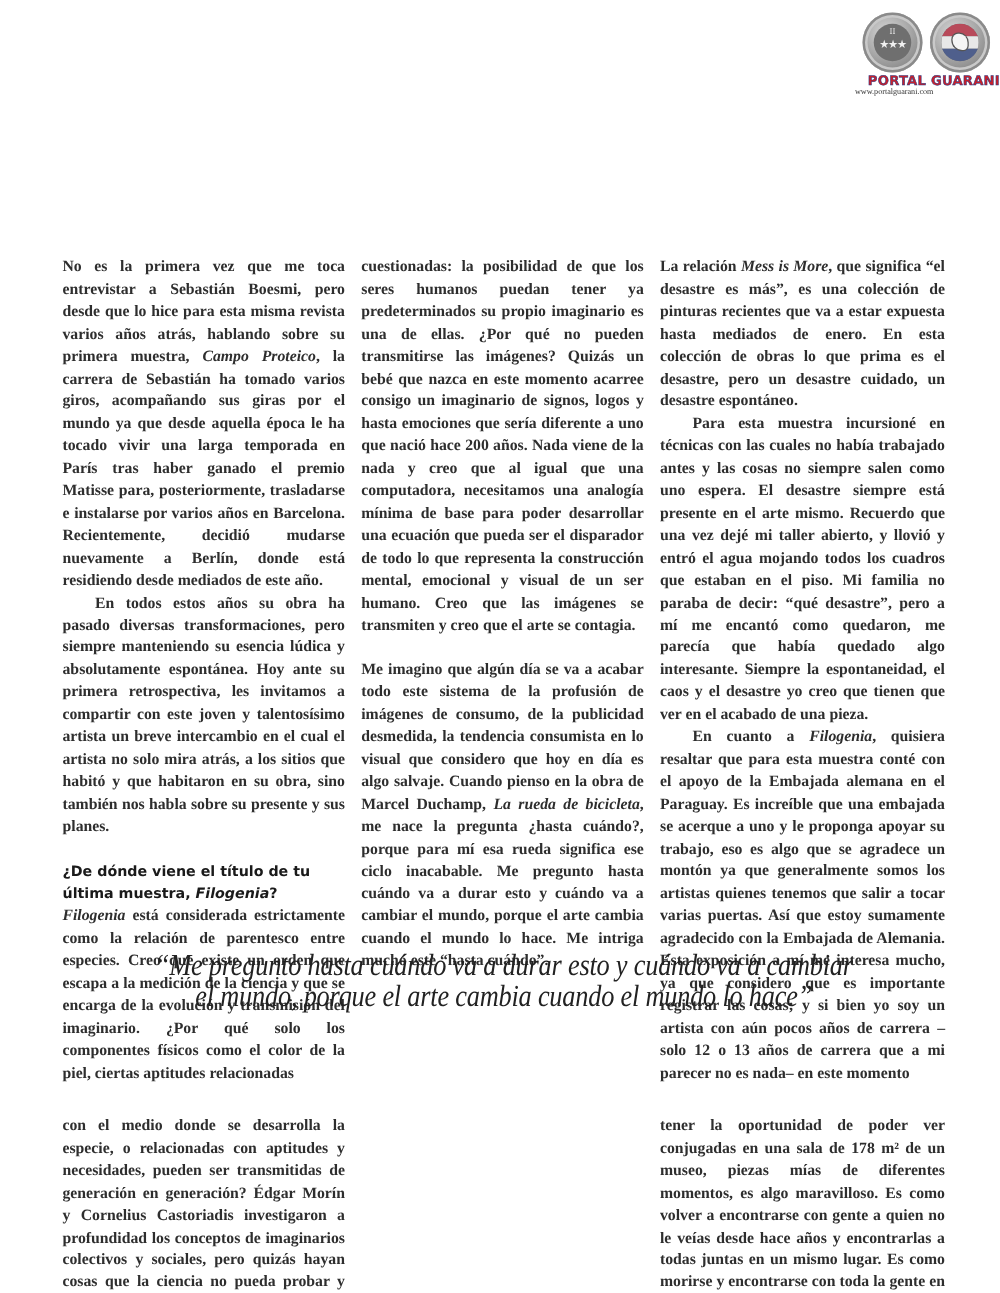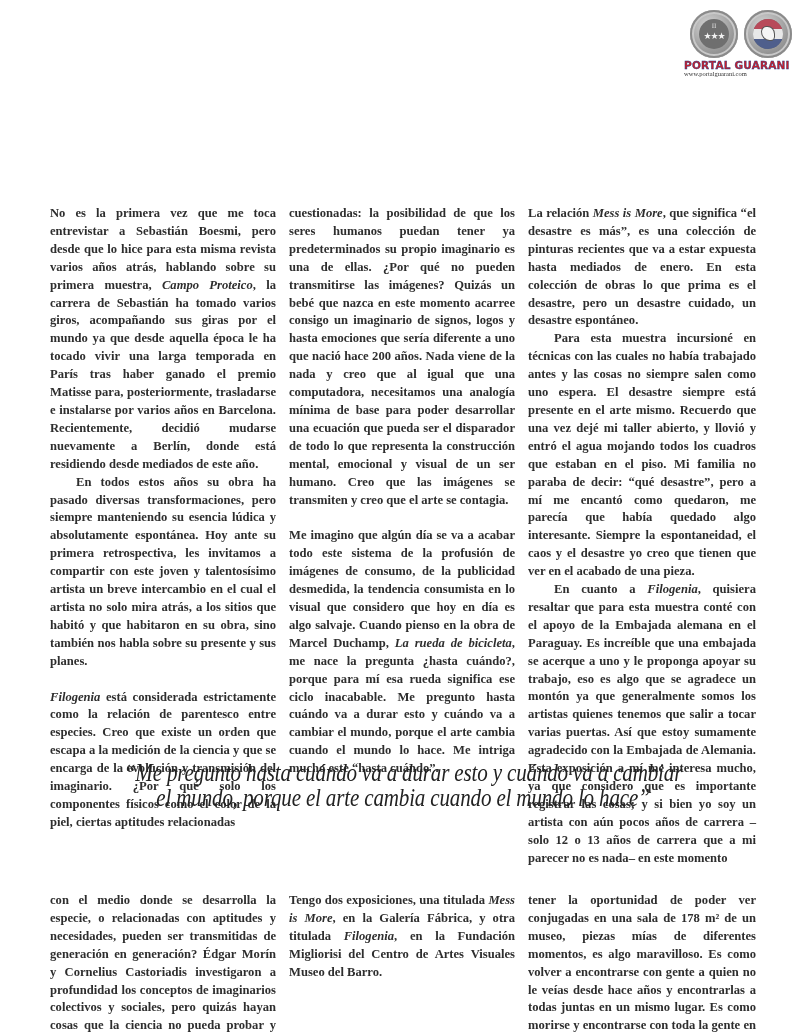--- a/index.html
+++ b/index.html
@@ -12,21 +12,21 @@
            box-shadow: 0 0 0 2px #8a8a8a inset, 0 0 0 4px #c9c9c9 inset; }
   .medal.left { left: 6px; }
   .medal.right { left: 60px; }
   .medal .inner { position: absolute; left: 9px; top: 9px; width: 30px; height: 30px; border-radius: 50%; background: #6f6f6f; overflow: hidden; }
   .medal.left .stars { position: absolute; left: 0; right: 0; top: 12px; text-align: center; color: #f1f1f1; font-size: 9px; letter-spacing: -1px; font-family: "DejaVu Sans", sans-serif; }
   .medal.left .roman { position: absolute; left: 0; right: 0; top: 3px; text-align: center; color: #e6e6e6; font-size: 6px; font-family: "DejaVu Serif", serif; }
   .flag-red { position: absolute; left: 0; right: 0; top: 0; height: 10px; background: #b84a5a; }
   .flag-white { position: absolute; left: 0; right: 0; top: 10px; height: 10px; background: #e8e8e8; }
   .flag-blue { position: absolute; left: 0; right: 0; top: 20px; height: 10px; background: #4f5f8c; }
   .map-shape { position: absolute; left: 9px; top: 8px; width: 12px; height: 13px; background: #f5f5f5; border-radius: 40% 60% 30% 70%; box-shadow: 0 0 0 1px #555; }
-  .logo-title { position: absolute; left: 0; top: 57px; width: 116px; text-align: left; font-family: "DejaVu Sans", sans-serif; font-weight: bold; font-size: 10.5px; letter-spacing: 0.2px; color: #c6202c; -webkit-text-stroke: 0.4px #1b3a8a; }
+  .logo-title { position: absolute; left: 0; top: 57px; width: 116px; text-align: right; font-family: "DejaVu Sans", sans-serif; font-weight: bold; font-size: 10.5px; letter-spacing: 0.2px; color: #c6202c; -webkit-text-stroke: 0.4px #1b3a8a; }
   .logo-url { position: absolute; left: 0; top: 68px; width: 116px; text-align: left; font-family: Liberation Serif, serif; font-size: 6.5px; color: #333; }
 
   
   .col { position: absolute; font-family: "Liberation Serif", "DejaVu Serif", serif; font-size: 12.6px; line-height: 17.9px; color: #2e2e2e; text-align: justify; }
   .col p { margin: 0; font-weight: bold; }
   .col p.indent { text-indent: 26px; }
   .col .q { font-family: "DejaVu Sans", "Liberation Sans", sans-serif; font-weight: bold; font-size: 11.4px; line-height: 17.9px; color: #1a1a1a; text-align: left; margin: 0; }
   .col .gap { height: 18px; }
   em { font-style: italic; }
 
@@ -62,20 +62,21 @@
     </div>
   </div>
   <div class="logo-title">PORTAL GUARANI</div>
   <div class="logo-url">www.portalguarani.com</div>
 </div>
 
 <div class="col c1 top">
   <p><span>No es la primera vez que me toca entrevistar a Sebastián Boesmi, pero desde que lo hice para esta misma revista varios años atrás, hablando sobre su primera muestra, </span><em>Campo Proteico</em><span>, la carrera de Sebastián ha tomado varios giros, acompañando sus giras por el mundo ya que desde aquella época le ha tocado vivir una larga temporada en París tras haber ganado el premio Matisse para, posteriormente, trasladarse e instalarse por varios años en Barcelona. Recientemente, decidió mudarse nuevamente a Berlín, donde está residiendo desde mediados de este año.</span></p>
   <p class="indent">En todos estos años su obra ha pasado diversas transformaciones, pero siempre manteniendo su esencia lúdica y absolutamente espontánea. Hoy ante su primera retrospectiva, les invitamos a compartir con este joven y talentosísimo artista un breve intercambio en el cual el artista no solo mira atrás, a los sitios que habitó y que habitaron en su obra, sino también nos habla sobre su presente y sus planes.</p>
   <div class="gap"></div>
+  <p class="q"><span>¿De dónde viene el título de tu última muestra, </span><em>Filogenia</em><span>?</span></p>
   <p><em>Filogenia</em><span> está considerada estrictamente como la relación de parentesco entre especies. Creo que existe un orden que escapa a la medición de la ciencia y que se encarga de la evolución y transmisión del imaginario. ¿Por qué solo los componentes físicos como el color de la piel, ciertas aptitudes relacionadas</span></p>
 </div>
 
 <div class="col c2 top">
   <p>cuestionadas: la posibilidad de que los seres humanos puedan tener ya predeterminados su propio imaginario es una de ellas. ¿Por qué no pueden transmitirse las imágenes? Quizás un bebé que nazca en este momento acarree consigo un imaginario de signos, logos y hasta emociones que sería diferente a uno que nació hace 200 años. Nada viene de la nada y creo que al igual que una computadora, necesitamos una analogía mínima de base para poder desarrollar una ecuación que pueda ser el disparador de todo lo que representa la construcción mental, emocional y visual de un ser humano. Creo que las imágenes se transmiten y creo que el arte se contagia.</p>
   <div class="gap"></div>
   <p><span>Me imagino que algún día se va a acabar todo este sistema de la profusión de imágenes de consumo, de la publicidad desmedida, la tendencia consumista en lo visual que considero que hoy en día es algo salvaje. Cuando pienso en la obra de Marcel Duchamp, </span><em>La rueda de bicicleta</em><span>, me nace la pregunta ¿hasta cuándo?, porque para mí esa rueda significa ese ciclo inacabable. Me pregunto hasta cuándo va a durar esto y cuándo va a cambiar el mundo, porque el arte cambia cuando el mundo lo hace. Me intriga mucho este “hasta cuándo”.</span></p>
 </div>
 
 <div class="col c3 top">
@@ -87,21 +88,20 @@
 <div class="pullquote">
   <div>“Me pregunto hasta cuándo va a durar esto y cuándo va a cambiar</div>
   <div>el mundo, porque el arte cambia cuando el mundo lo hace”</div>
 </div>
 
 <div class="col c1 bottom">
   <p>con el medio donde se desarrolla la especie, o relacionadas con aptitudes y necesidades, pueden ser transmitidas de generación en generación? Édgar Morín y Cornelius Castoriadis investigaron a profundidad los conceptos de imaginarios colectivos y sociales, pero quizás hayan cosas que la ciencia no pueda probar y que por medio del arte pueden ser</p>
 </div>
 
 <div class="col c2 bottom">
-  <p><span>Tengo dos exposiciones, una titulada </span><em>Mess is More</em><span>, en la Galería Fábrica, y otra titulada </span><em>Filogenia</em><span>, en la Fundación Migliorisi del Centro de Artes Visuales Museo del Barro.</span></p>
 </div>
 
 <div class="col c3 bottom">
   <p>tener la oportunidad de poder ver conjugadas en una sala de 178 m² de un museo, piezas mías de diferentes momentos, es algo maravilloso. Es como volver a encontrarse con gente a quien no le veías desde hace años y encontrarlas a todas juntas en un mismo lugar. Es como morirse y encontrarse con toda la gente en el cielo. Son obras muy dispares, hechas en</p>
 </div>
 
 <div class="footer">
   <span>HIGH CLASS</span>
   <span class="pg">37</span>
 </div>

